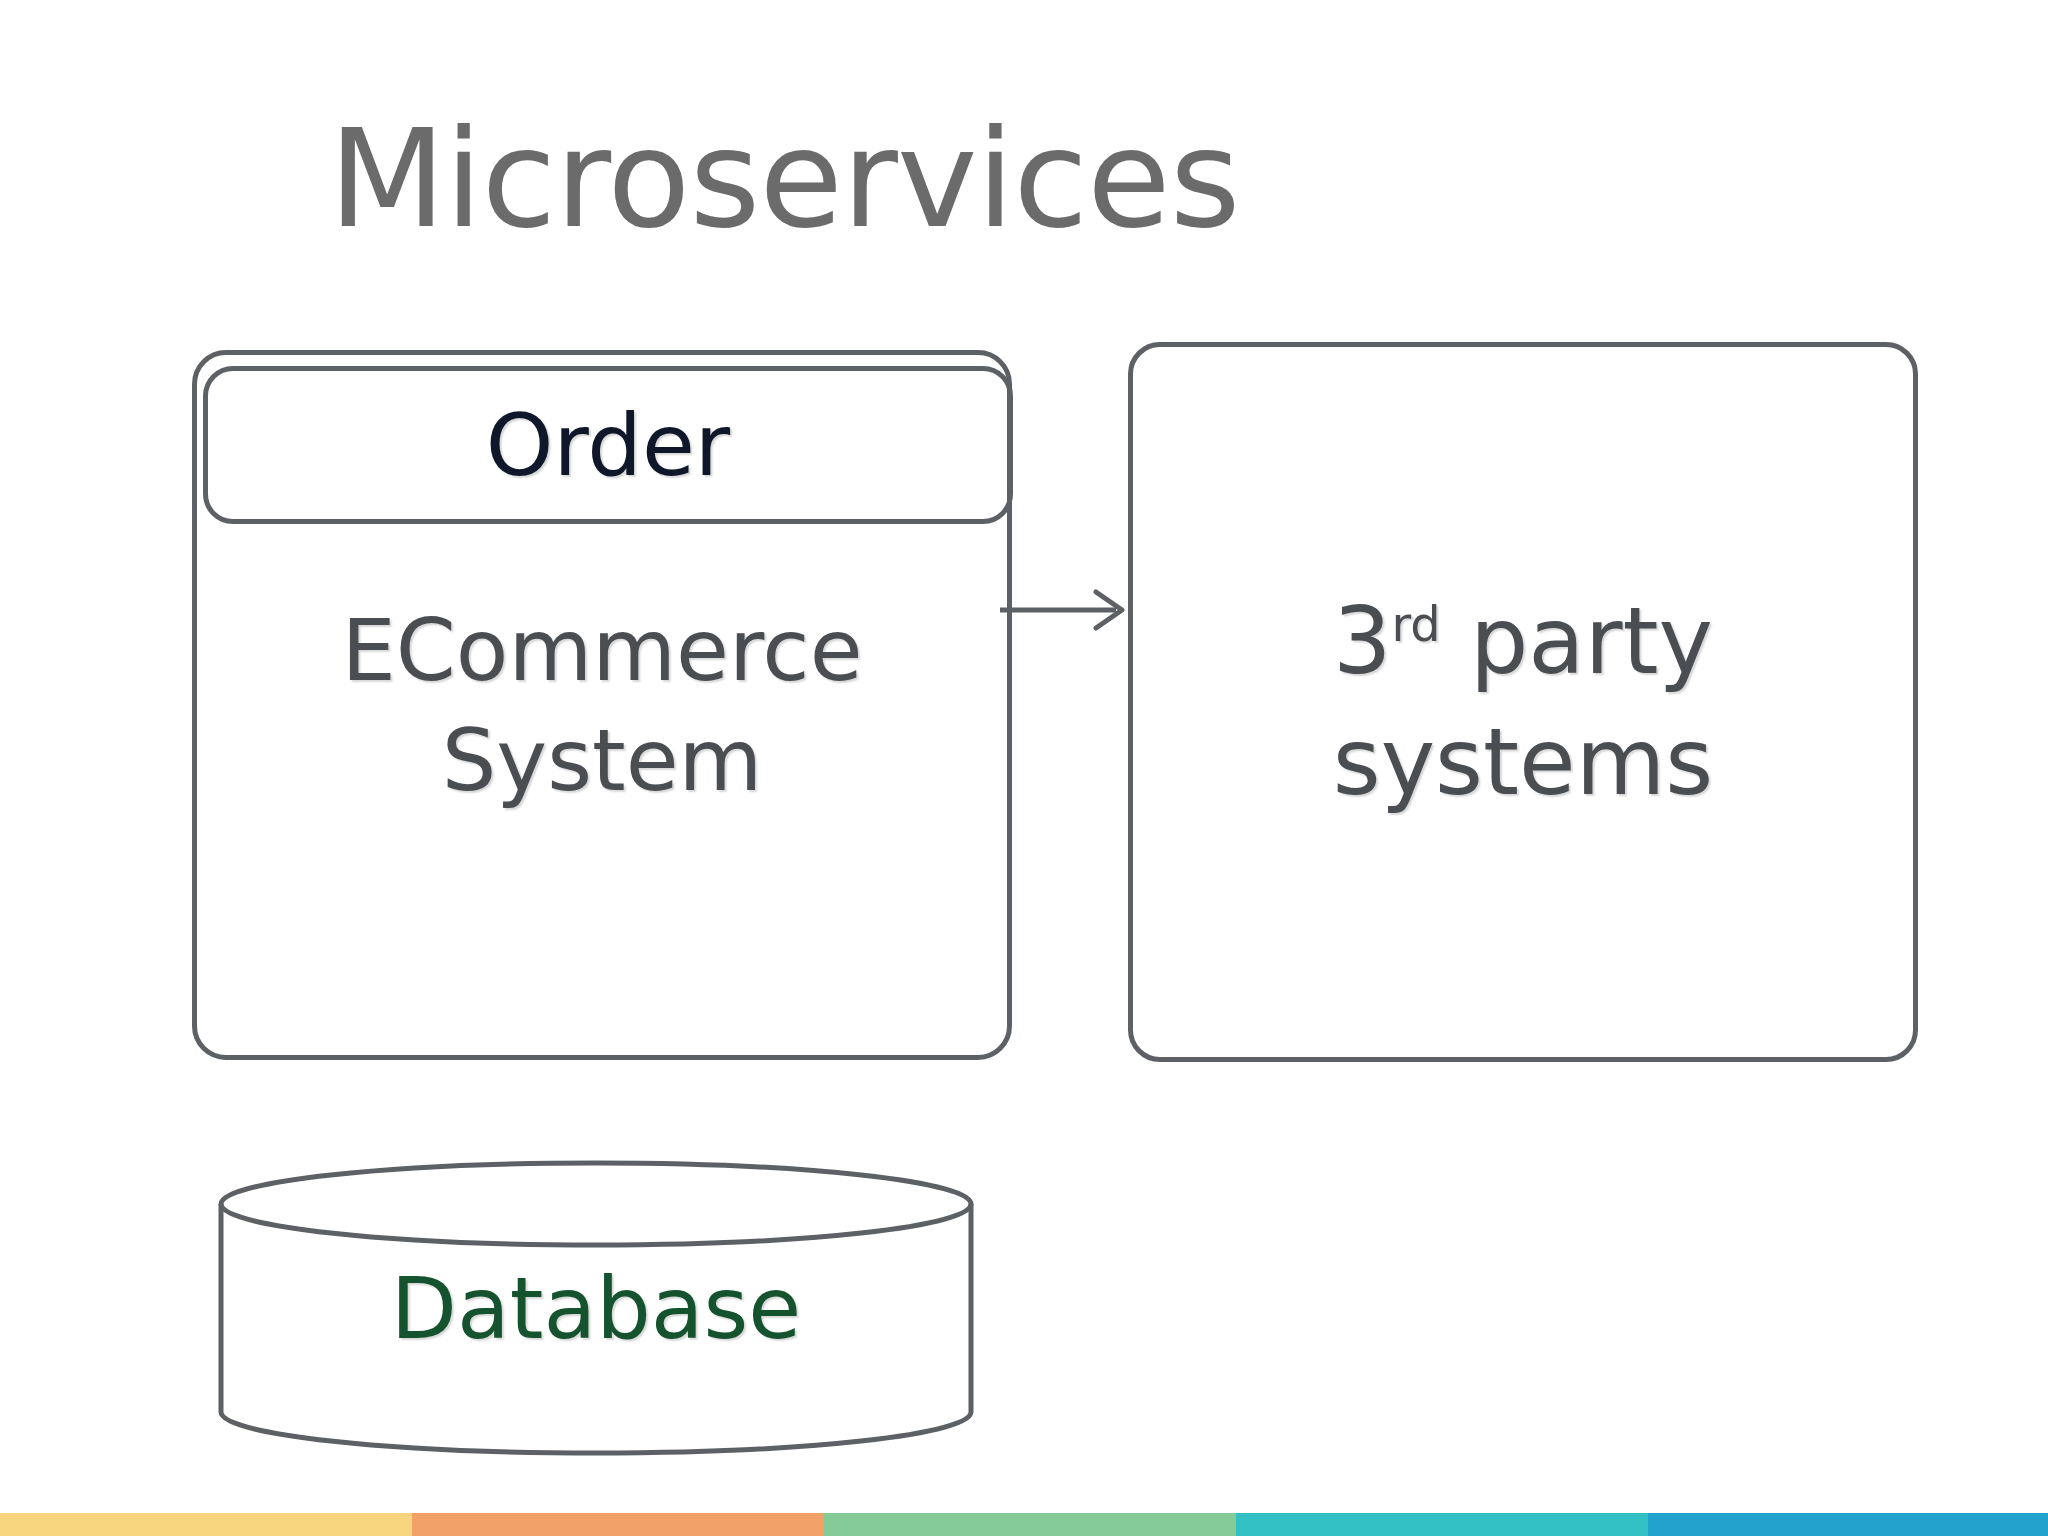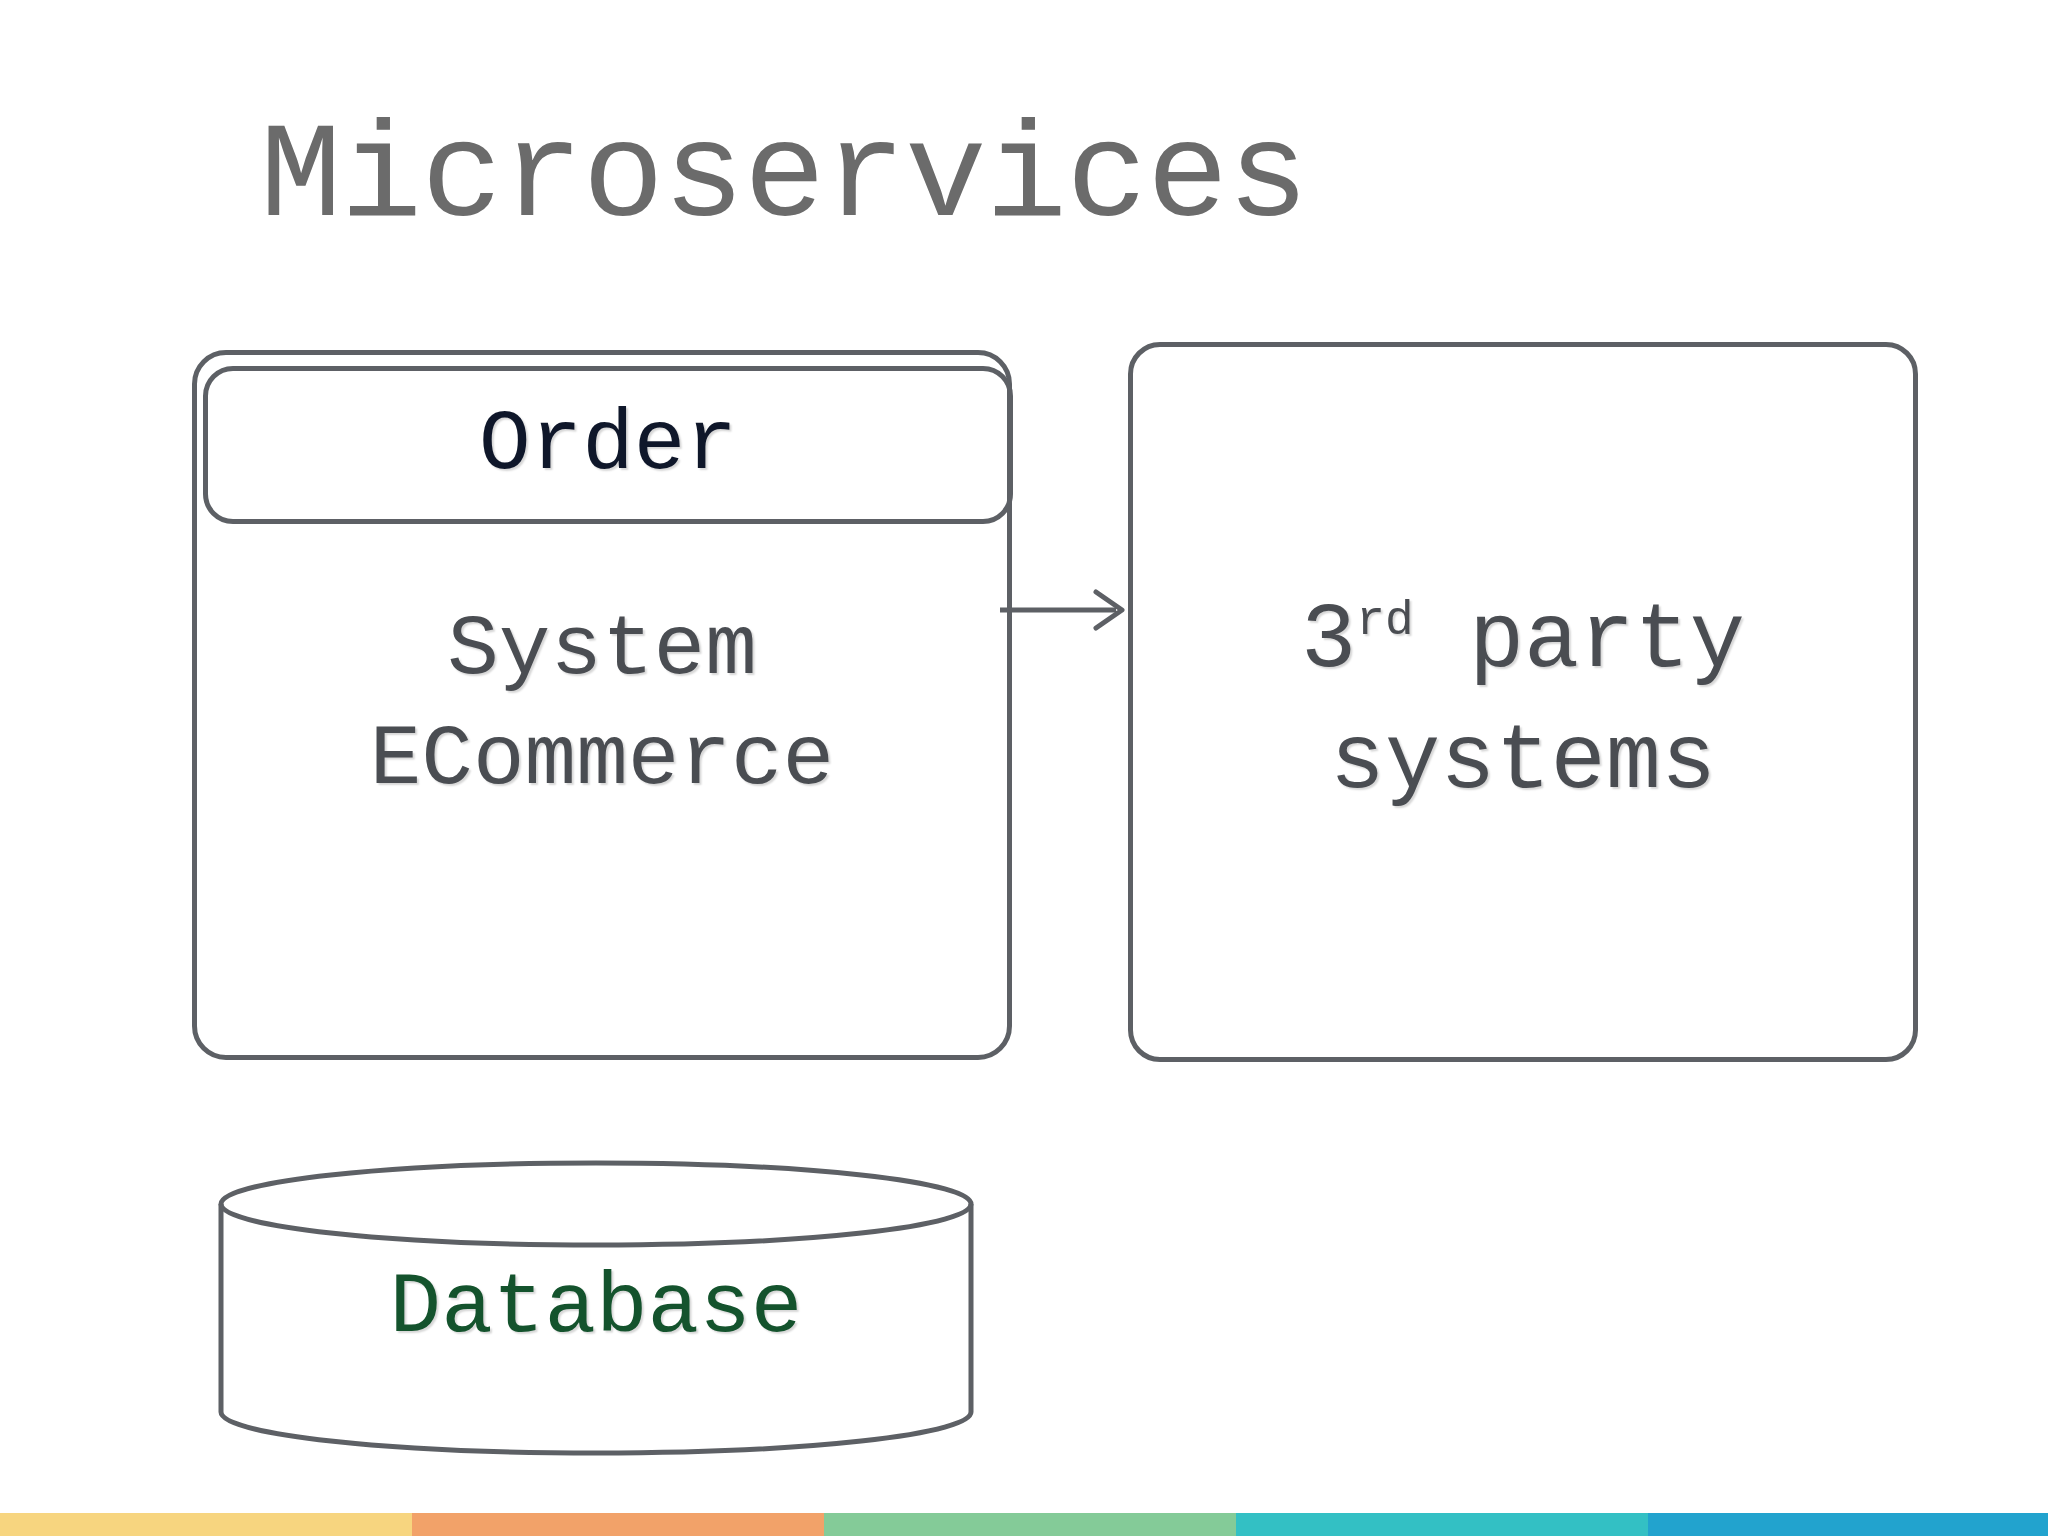--- a/index.html
+++ b/index.html
@@ -3,21 +3,21 @@
 <meta charset="utf-8">
 <style>
   html,body{margin:0;padding:0;}
   body{
     width:2048px;height:1536px;
     background:#ffffff;
     font-family:"DejaVu Sans", sans-serif;
     overflow:hidden;
     position:relative;
   }
-  #slide{position:absolute;left:0;top:0;width:2048px;height:1536px;font-family:Liberation Mono, monospace;}
+  #slide{position:absolute;left:0;top:0;width:2048px;height:1536px;}
 
   .title{
     position:absolute;
     left:0; top:108px; width:2048px;
     text-align:center;
     font-size:136px;
     line-height:1.05;
     color:#6b6b6b;
     font-weight:400;
     letter-spacing:-1px;
@@ -125,22 +125,22 @@
 
   <div class="title">
     <span>Microservices</span>
   </div>
 
   <div class="outer-group">
 
     <div class="outer-box"></div>
 
     <div class="outer-label">
+      <span>ECommerce</span>
       <span>System</span>
-      <span>ECommerce</span>
     </div>
 
     <div class="svc s1">
       <span>Order</span>
     </div>
   </div>
 
   <svg class="arrow-svg" viewBox="0 0 130 60" width="130" height="60">
     <line x1="0" y1="30" x2="116" y2="30" stroke="#5d6065" stroke-width="5"></line>
     <polyline points="96,12 122,30 96,48" fill="none" stroke="#5d6065" stroke-width="5" stroke-linecap="round" stroke-linejoin="round"></polyline>

